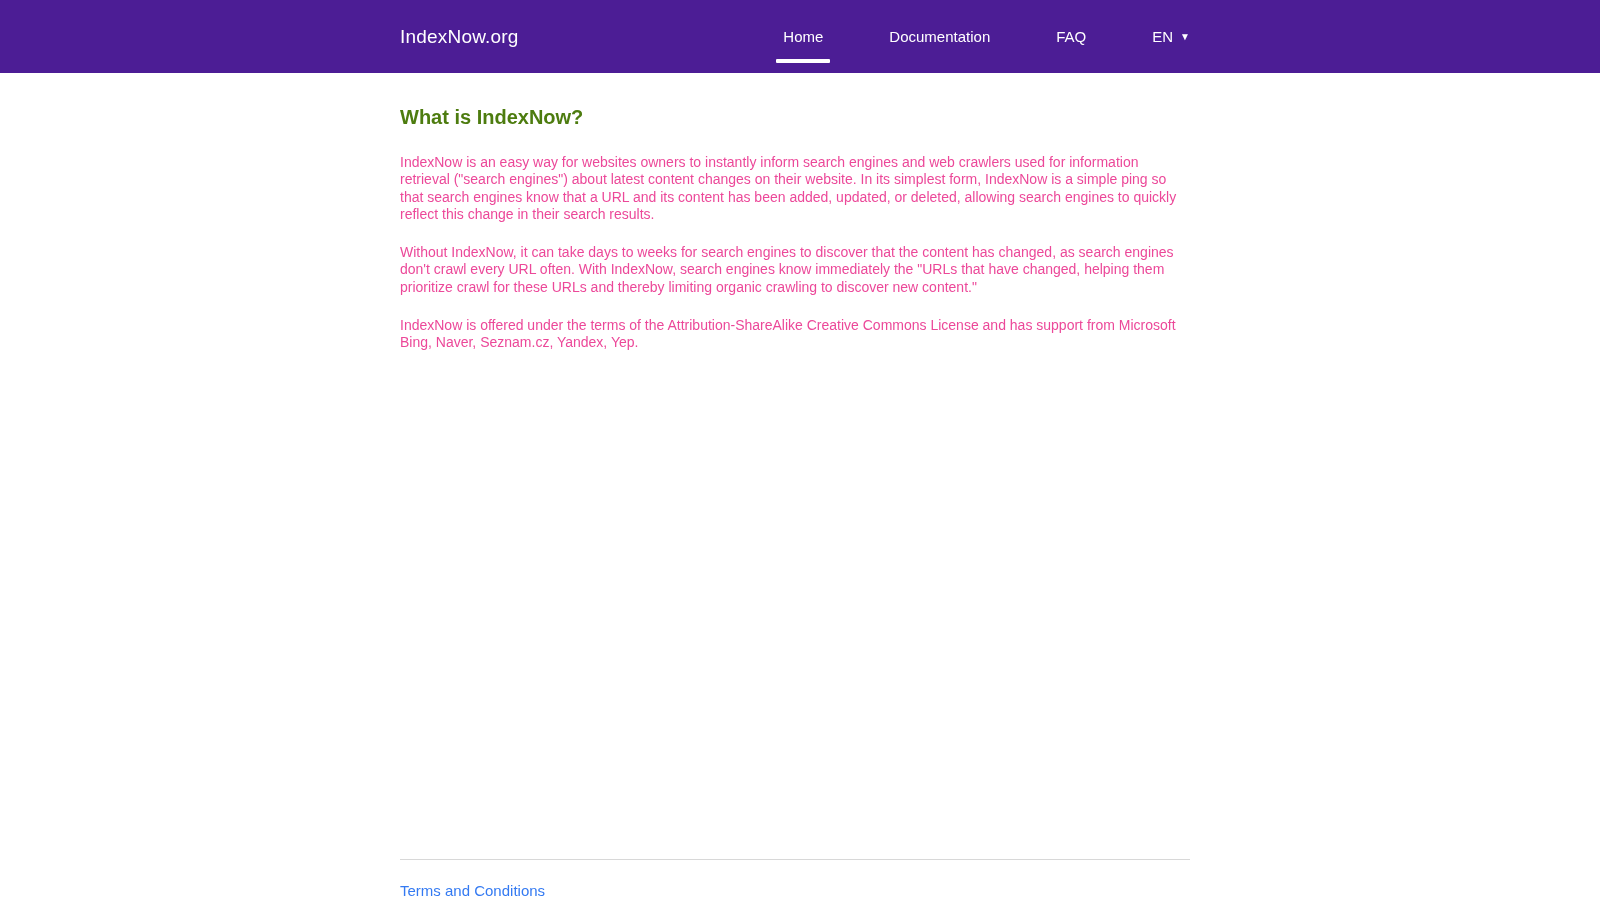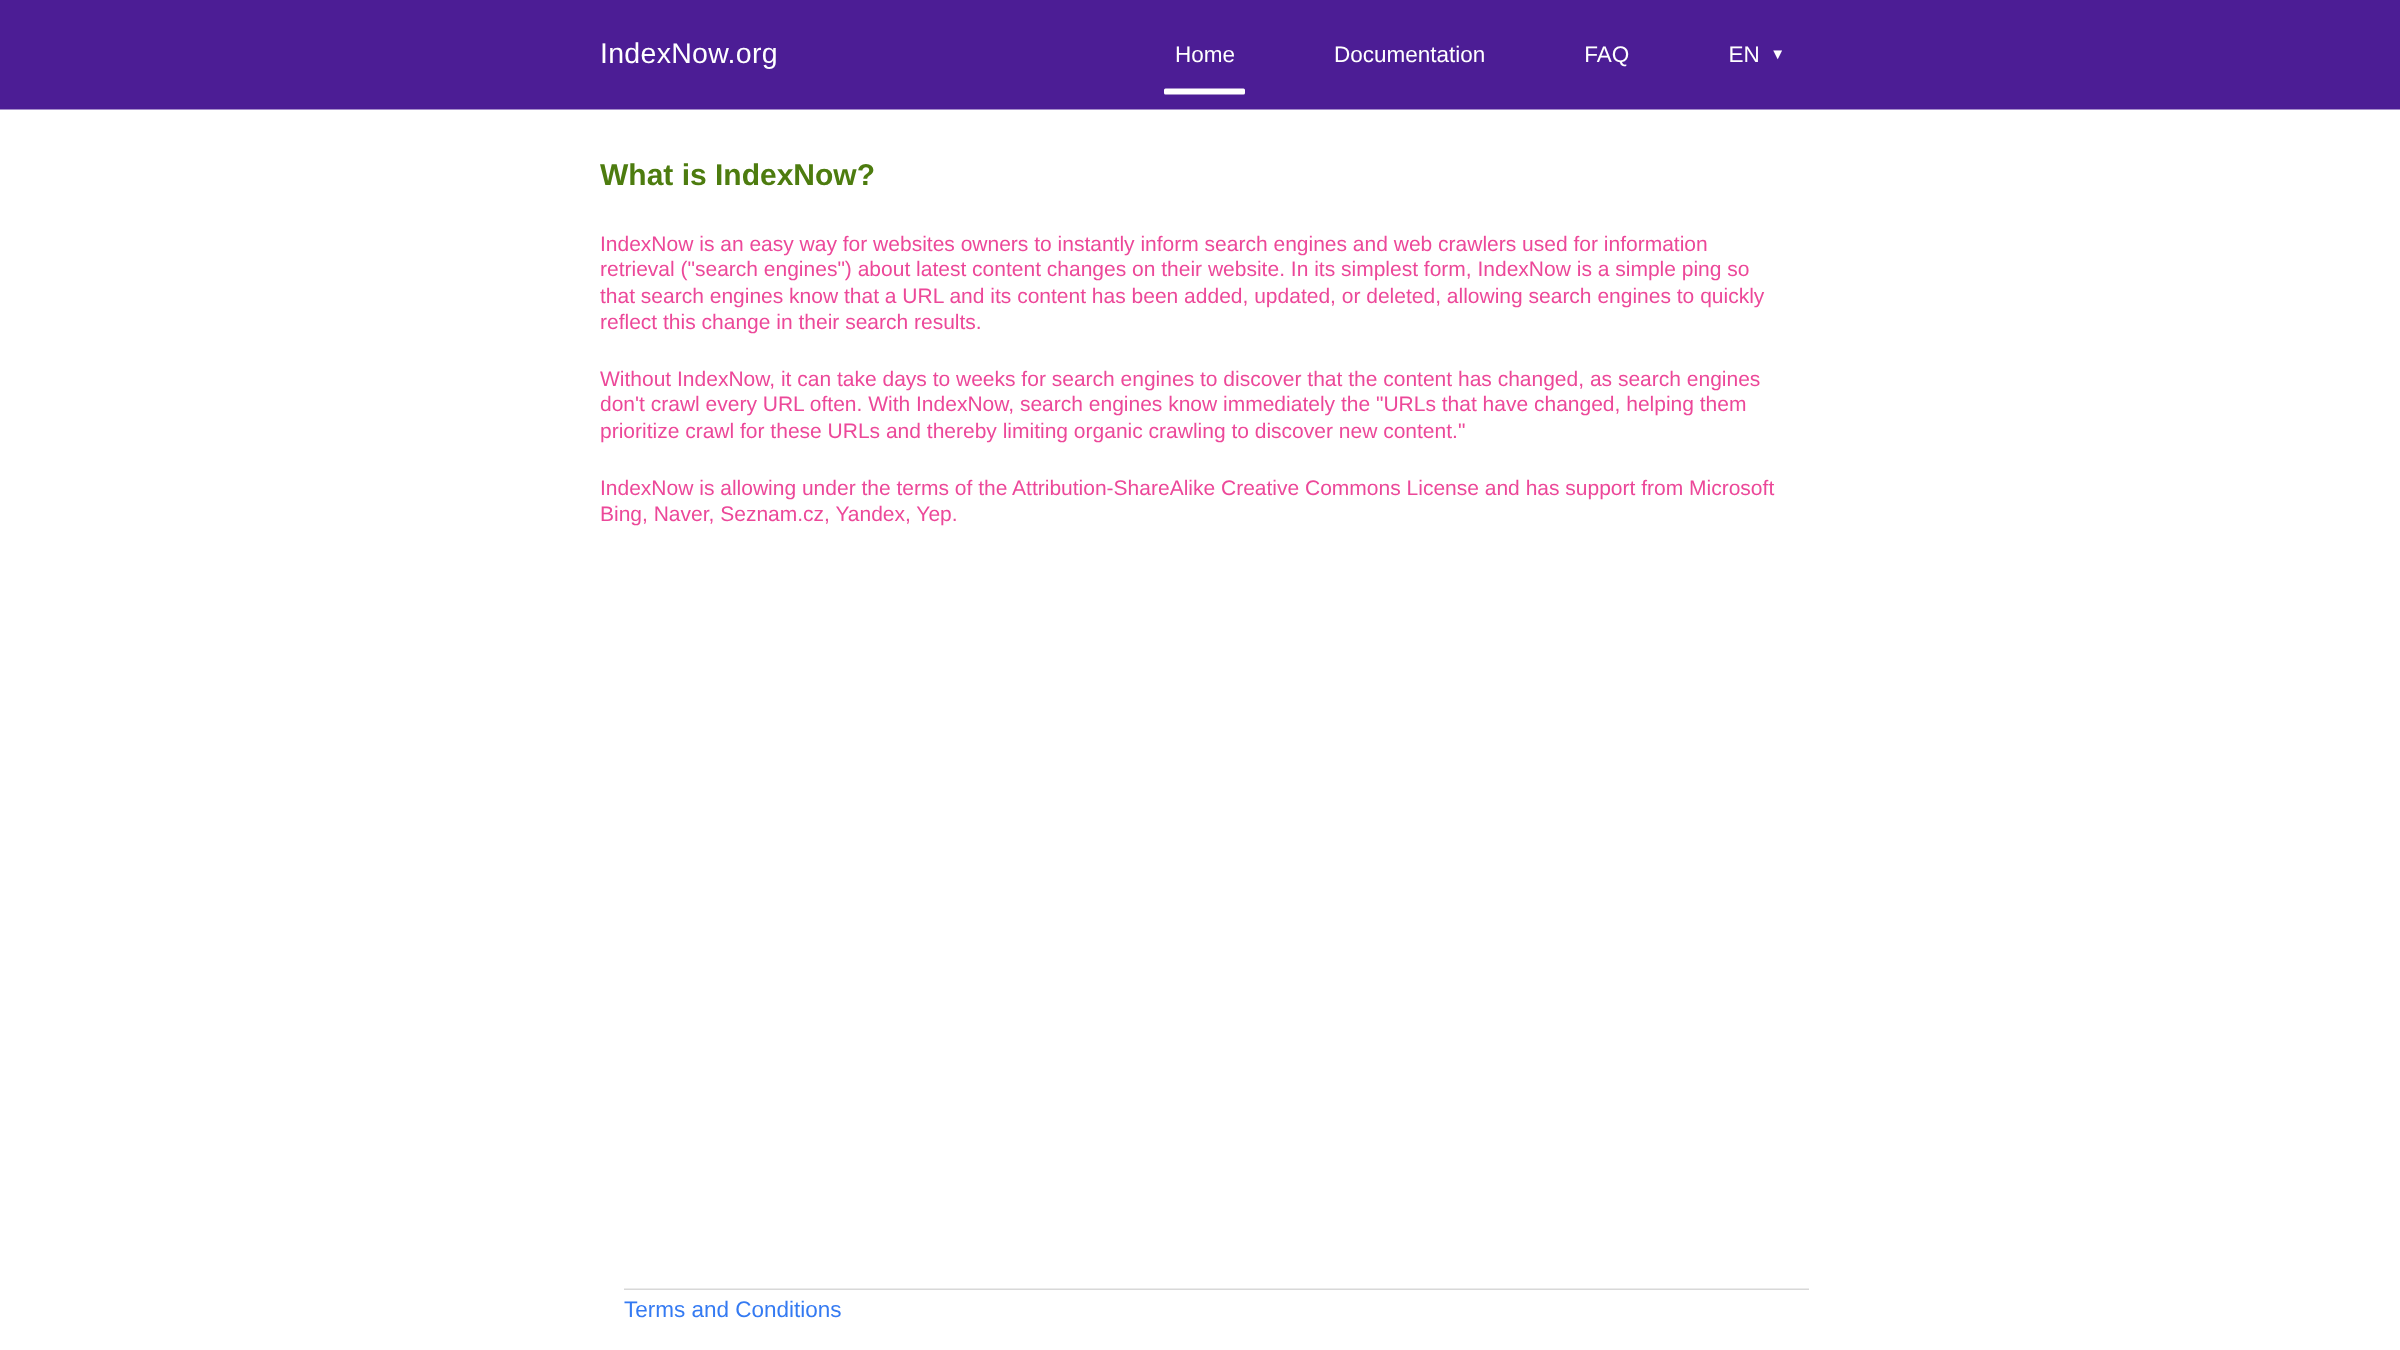--- a/index.html
+++ b/index.html
@@ -81,25 +81,25 @@
   .content p {
     margin: 21px 0 0 0;
     font-size: 14px;
     line-height: 17.3px;
     color: #ec4899;
   }
 
   
   .footer {
     position: absolute;
-    left: 416px;
+    left: 400px;
     top: 859px;
     width: 790px;
     border-top: 1px solid #d8d8d8;
-    padding-top: 5px;
+    padding-top: 22px;
   }
   .terms-link {
     color: #347af2;
     font-size: 15px;
     text-decoration: none;
     cursor: pointer;
   }
 </style>
 </head>
 <body>
@@ -125,20 +125,20 @@
           <span class="caret">▼</span>
         </a>
       </nav>
     </div>
   </header>
 
   <main class="content">
     <h1 class="page-title">What is IndexNow?</h1>
     <p>IndexNow is an easy way for websites owners to instantly inform search engines and web crawlers used for information retrieval ("search engines") about latest content changes on their website. In its simplest form, IndexNow is a simple ping so that search engines know that a URL and its content has been added, updated, or deleted, allowing search engines to quickly reflect this change in their search results.</p>
     <p>Without IndexNow, it can take days to weeks for search engines to discover that the content has changed, as search engines don't crawl every URL often. With IndexNow, search engines know immediately the "URLs that have changed, helping them prioritize crawl for these URLs and thereby limiting organic crawling to discover new content."</p>
-    <p>IndexNow is allowing under the terms of the Attribution-ShareAlike Creative Commons License and has support from Microsoft Bing, Naver, Seznam.cz, Yandex, Yep.</p>
+    <p>IndexNow is offered under the terms of the Attribution-ShareAlike Creative Commons License and has support from Microsoft Bing, Naver, Seznam.cz, Yandex, Yep.</p>
   </main>
 
   <footer class="footer">
     <a class="terms-link">Terms and Conditions</a>
   </footer>
 
 </div>
 
 </body></html>

